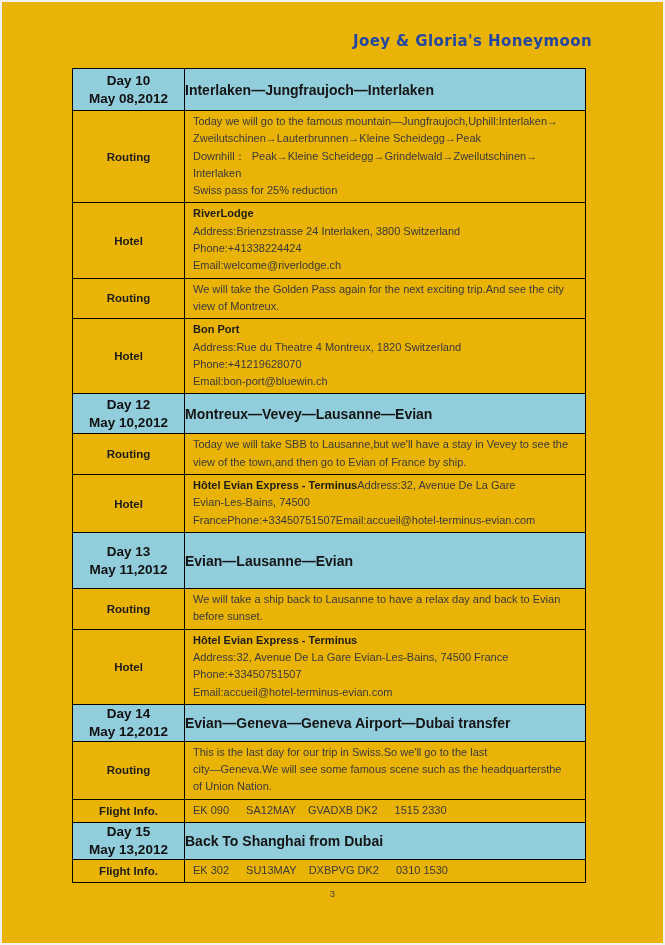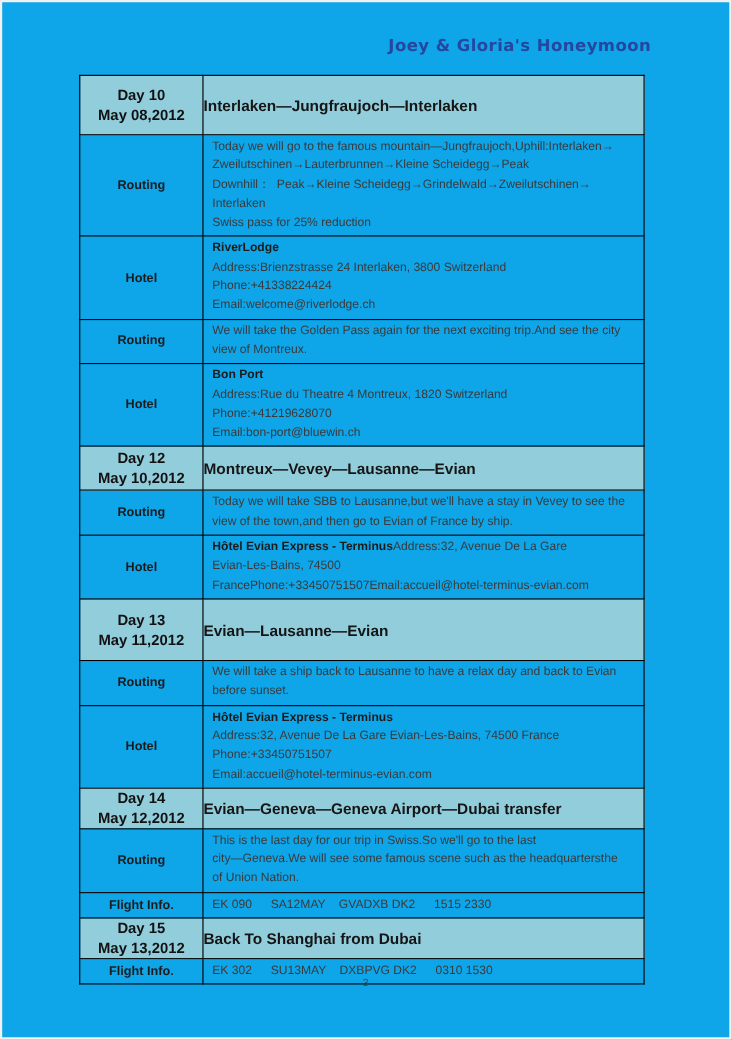--- a/index.html
+++ b/index.html
@@ -1,19 +1,19 @@
 <!DOCTYPE html>
 <html style="--header-bg: #92CDDC; --title-blue: #2447A0; --border: #000000;"><head>
 <meta charset="utf-8">
 <style>
   html,body{margin:0;padding:0;background:#fff;}
   .page{
     position:relative;
     width:665px;height:945px;
-    background:#0ea5e9;
+    background:#eab308;
     box-shadow:inset 0 0 0 2px #f1f1f1;
     font-family:"Liberation Sans", sans-serif;
     overflow:hidden;
   }
   .doc-title{
     position:absolute;
     top:32px;right:73px;
     font-family:"DejaVu Sans", sans-serif;
     font-weight:bold;
     font-size:15px;
@@ -83,21 +83,21 @@
 
   <div class="doc-title">Joey &amp; Gloria's Honeymoon</div>
 
   <table class="itinerary">
     <colgroup>
         <col class="c-label">
         <col class="c-content">
       </colgroup>
 
     <tbody>
-        <tr class="day-row" style="height:54px">
+        <tr class="day-row" style="height:42px">
       <td class="label-cell day-cell">
         <div>Day 10</div>
         <div>May 08,2012</div>
       </td>
       <td class="title-cell">Interlaken—Jungfraujoch—Interlaken</td>
     </tr>
     <tr style="height:86px">
       <td class="label-cell">Routing</td>
       <td class="content-cell">
         <div class="line">Today we will go to the famous mountain—Jungfraujoch,Uphill:Interlaken→</div>

